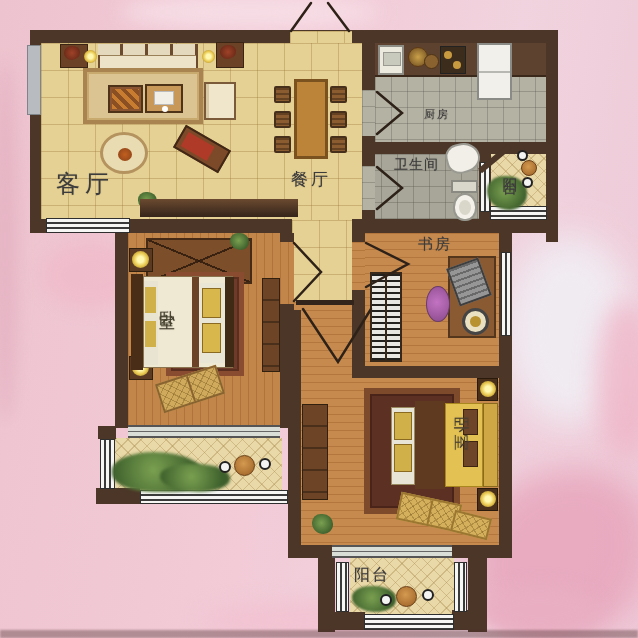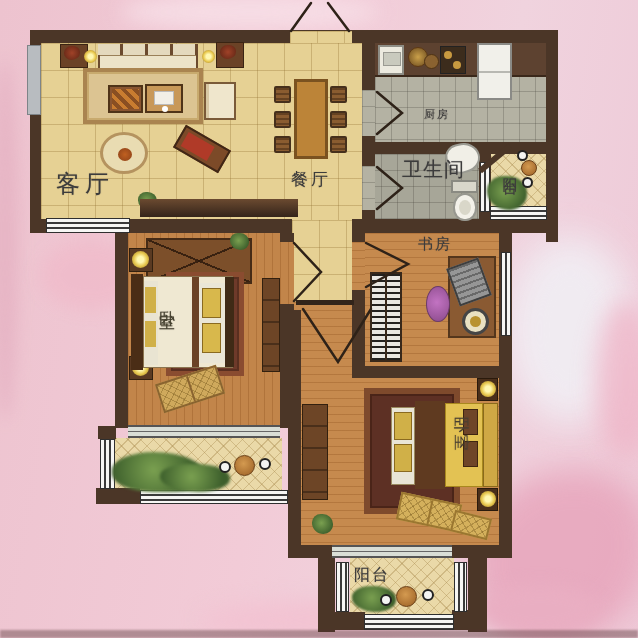--- a/index.html
+++ b/index.html
@@ -232,21 +232,21 @@
     <path d="M377,167 L402,188 L377,209" stroke="#2e2218" stroke-width="2.5" fill="none" stroke-linecap="round"></path>
     <path d="M294,243 L321,272 L294,301" stroke="#2e2218" stroke-width="2.5" fill="none" stroke-linecap="round"></path>
     <path d="M366,243 L408,264 L366,287" stroke="#2e2218" stroke-width="2.5" fill="none" stroke-linecap="round"></path>
     <path d="M303,309 L338,362 L371,309" stroke="#2e2218" stroke-width="2.5" fill="none" stroke-linecap="round"></path>
     <path d="M480,171 L510,146" stroke="#4b3627" stroke-width="6" fill="none"></path>
   </svg>
 
   <div class="lbl" style="left:56px;top:168px;font-size:24px;letter-spacing:5px;">客厅</div>
   <div class="lbl" style="left:291px;top:168px;font-size:17px;letter-spacing:3px;">餐厅</div>
   <div class="lbl" style="left:424px;top:83px;font-size:11px;letter-spacing:2px;margin-top:24px;">厨房</div>
-  <div class="lbl" style="left:394px;top:156px;font-size:20px;letter-spacing:1px;margin-left:8px;">卫生间</div>
+  <div class="lbl" style="left:394px;top:156px;font-size:14px;letter-spacing:1px;">卫生间</div>
   <div class="lbl lbl-v" style="left:500px;top:166px;font-size:15px;letter-spacing:2px;">阳台</div>
   <div class="lbl" style="left:418px;top:235px;font-size:15px;letter-spacing:2px;">书房</div>
   <div class="lbl lbl-v" style="left:156px;top:298px;font-size:16px;letter-spacing:2px;color:#44402e;">卧室</div>
   <div class="lbl" style="left:438px;top:428px;width:44px;font-size:16px;letter-spacing:2px;transform:rotate(90deg);color:#4a4030;">卧室</div>
   <div class="lbl" style="left:354px;top:565px;font-size:16px;letter-spacing:2px;">阳台</div>
 
   <div class="abs" style="left:0;top:630px;width:638px;height:8px;background:rgba(80,50,50,.4);filter:blur(1px);"></div>
 </div>
 
 </body></html>

